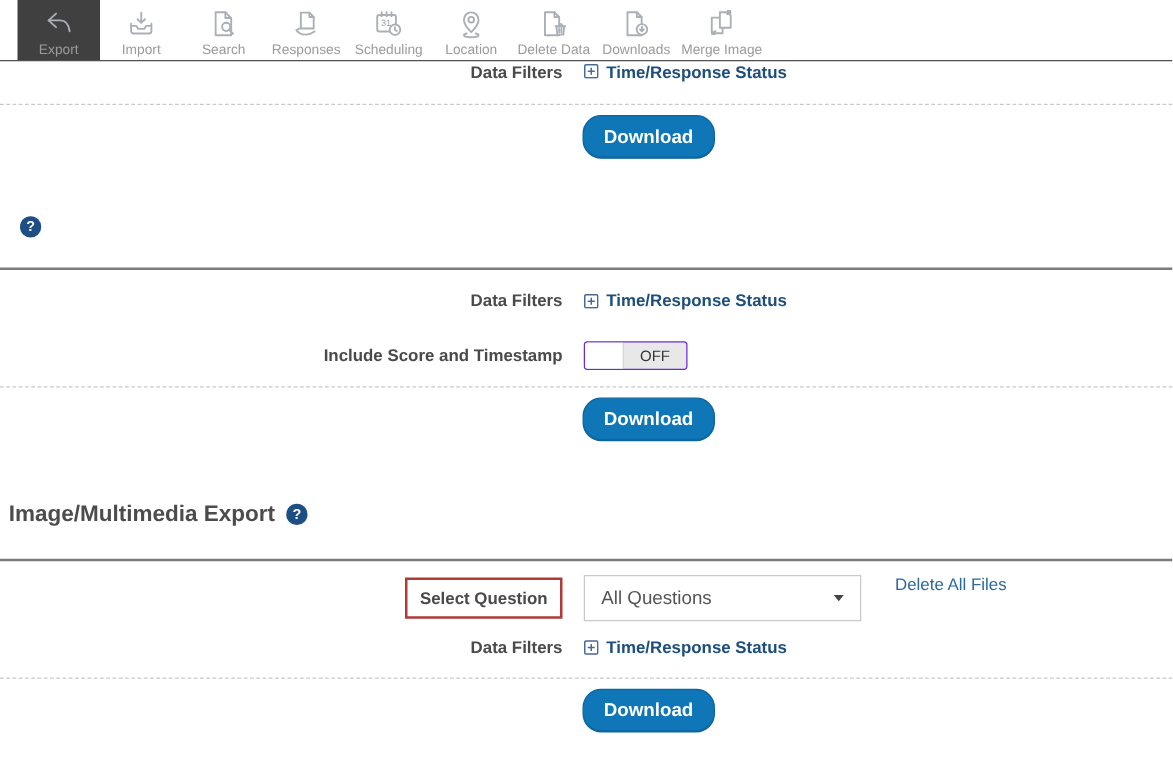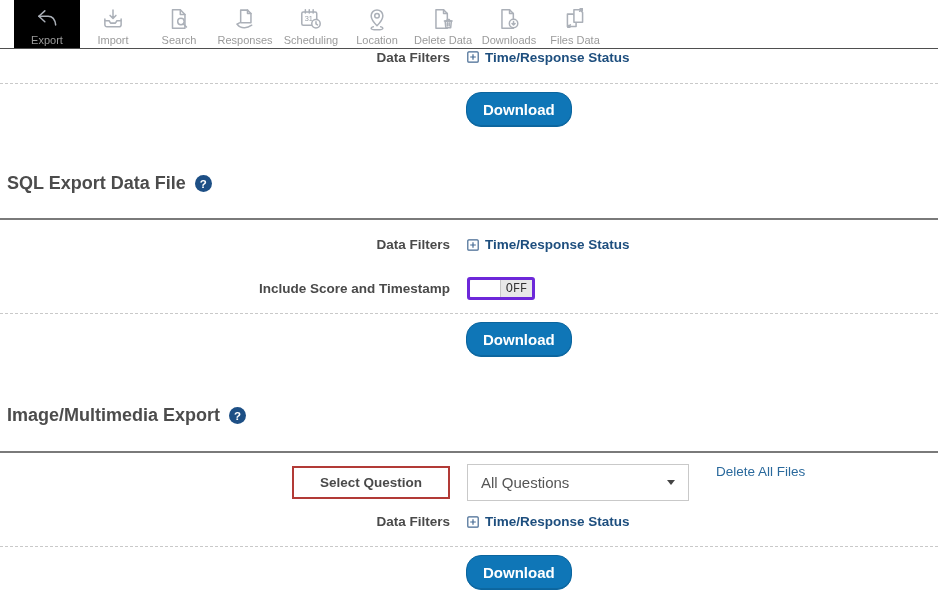--- a/index.html
+++ b/index.html
@@ -15,21 +15,21 @@
   .toolbar {
     display:flex; align-items:stretch;
     height:49px; padding-left:14px;
     background:#fff; border-bottom:1px solid #4f4f4f;
   }
   .tb-item {
     min-width:66px; padding:5px 3px 0 3px;
     display:flex; flex-direction:column; align-items:center;
     cursor:pointer;
   }
-  .tb-item.active { background:#000000; }
+  .tb-item.active { background:#404040; }
   .tb-icon { height:27px; display:flex; align-items:center; justify-content:center; }
   .tb-icon svg { stroke:#abb0b8; fill:none; stroke-width:1.4; stroke-linecap:round; stroke-linejoin:round; }
   .tb-label { font-size:11px; color:#9b9b9b; margin-top:2px; white-space:nowrap; }
 
   
   .form-row { display:flex; align-items:center; }
   .label-col { width:450px; flex:none; text-align:right; font-size:13.5px; font-weight:bold; color:#4a4a4a; }
   .control-col { margin-left:17px; display:flex; align-items:flex-start; }
 
   .tr-link { display:inline-flex; align-items:center; font-size:13.5px; font-weight:bold; color:#1d4e7e; cursor:pointer; text-decoration:none; }
@@ -56,32 +56,31 @@
   .help-badge {
     display:inline-flex; align-items:center; justify-content:center;
     width:17px; height:17px; margin-left:9px; border-radius:50%;
     background:#1d4f85; color:#fff; font-size:11.5px; font-weight:bold;
     cursor:pointer;
   }
   .section-rule { border:none; border-top:2px solid #7a7a7a; height:0; width:938px; }
 
   
   .toggle {
-    width:68px; height:23px; display:flex; overflow:hidden;
-    background:#e8e8e8; border:3px solid #6d28d9; border-radius:3px;
+    width:83px; height:23px; display:flex; overflow:hidden;
+    background:#e8e8e8; border:1px solid #6d28d9; border-radius:3px;
     cursor:pointer;
-    font-family:Liberation Mono, monospace;
   }
   .toggle .knob { width:31px; background:#fff; border-right:1px solid #c6c6c6; border-radius:2px 0 0 2px; }
   .toggle .state { flex:1; display:flex; align-items:center; justify-content:center; font-size:12px; color:#333; }
 
   
   .hl-red-box {
     display:inline-block; border:2px solid #b23a36;
-    padding:8px 26px; line-height:1; background:#fff;
+    padding:8px 10px; line-height:1; background:#fff;
   }
   .question-select {
     width:222px; height:37px; padding:0 13px;
     background:#fff; border:1px solid #c9c9c9;
     display:flex; align-items:center; justify-content:space-between;
     font-size:15px; color:#555; cursor:pointer;
   }
   .caret-down {
     width:0; height:0;
     border-left:4px solid transparent; border-right:4px solid transparent;
@@ -212,21 +211,21 @@
 
     <div class="tb-item">
       <span class="tb-icon">
         <svg width="26" height="26" viewBox="0 0 24 24">
           <path d="M5 7.5h5.5l2.5 2.5V19H5z"></path>
           <path fill="#fff" d="M11 3.5h5.5L19 6v9h-8z"></path>
           <path d="m16.3 4.8 2.4-2.2M18.7 4.6V2.6h-2"></path>
           <path d="m7.7 17.4-2.4 2.2M5.3 17.6v2h2"></path>
         </svg>
       </span>
-      <span class="tb-label">Files Data</span>
+      <span class="tb-label">Merge Image</span>
     </div>
 
   </div>
 
   <div class="sec-top">
     <div class="form-row">
       <div class="label-col">Data Filters</div>
       <div class="control-col">
         <a class="tr-link">
           <svg width="12" height="12" viewBox="0 0 12 12">
@@ -238,21 +237,20 @@
       </div>
     </div>
     <hr class="dashed">
     <div class="btn-row">
       <button class="download-btn">Download</button>
     </div>
   </div>
 
   <div class="sec-sql">
     <div class="section-heading">
-      <span>SQL Export Data File</span>
       <span class="help-badge">?</span>
     </div>
     <hr class="section-rule">
 
     <div class="form-row row-filters">
       <div class="label-col">Data Filters</div>
       <div class="control-col">
         <a class="tr-link">
           <svg width="12" height="12" viewBox="0 0 12 12">
             <rect x="0.8" y="0.8" width="10.4" height="10.4" rx="1" fill="none" stroke="#456a93" stroke-width="1.2"></rect>

